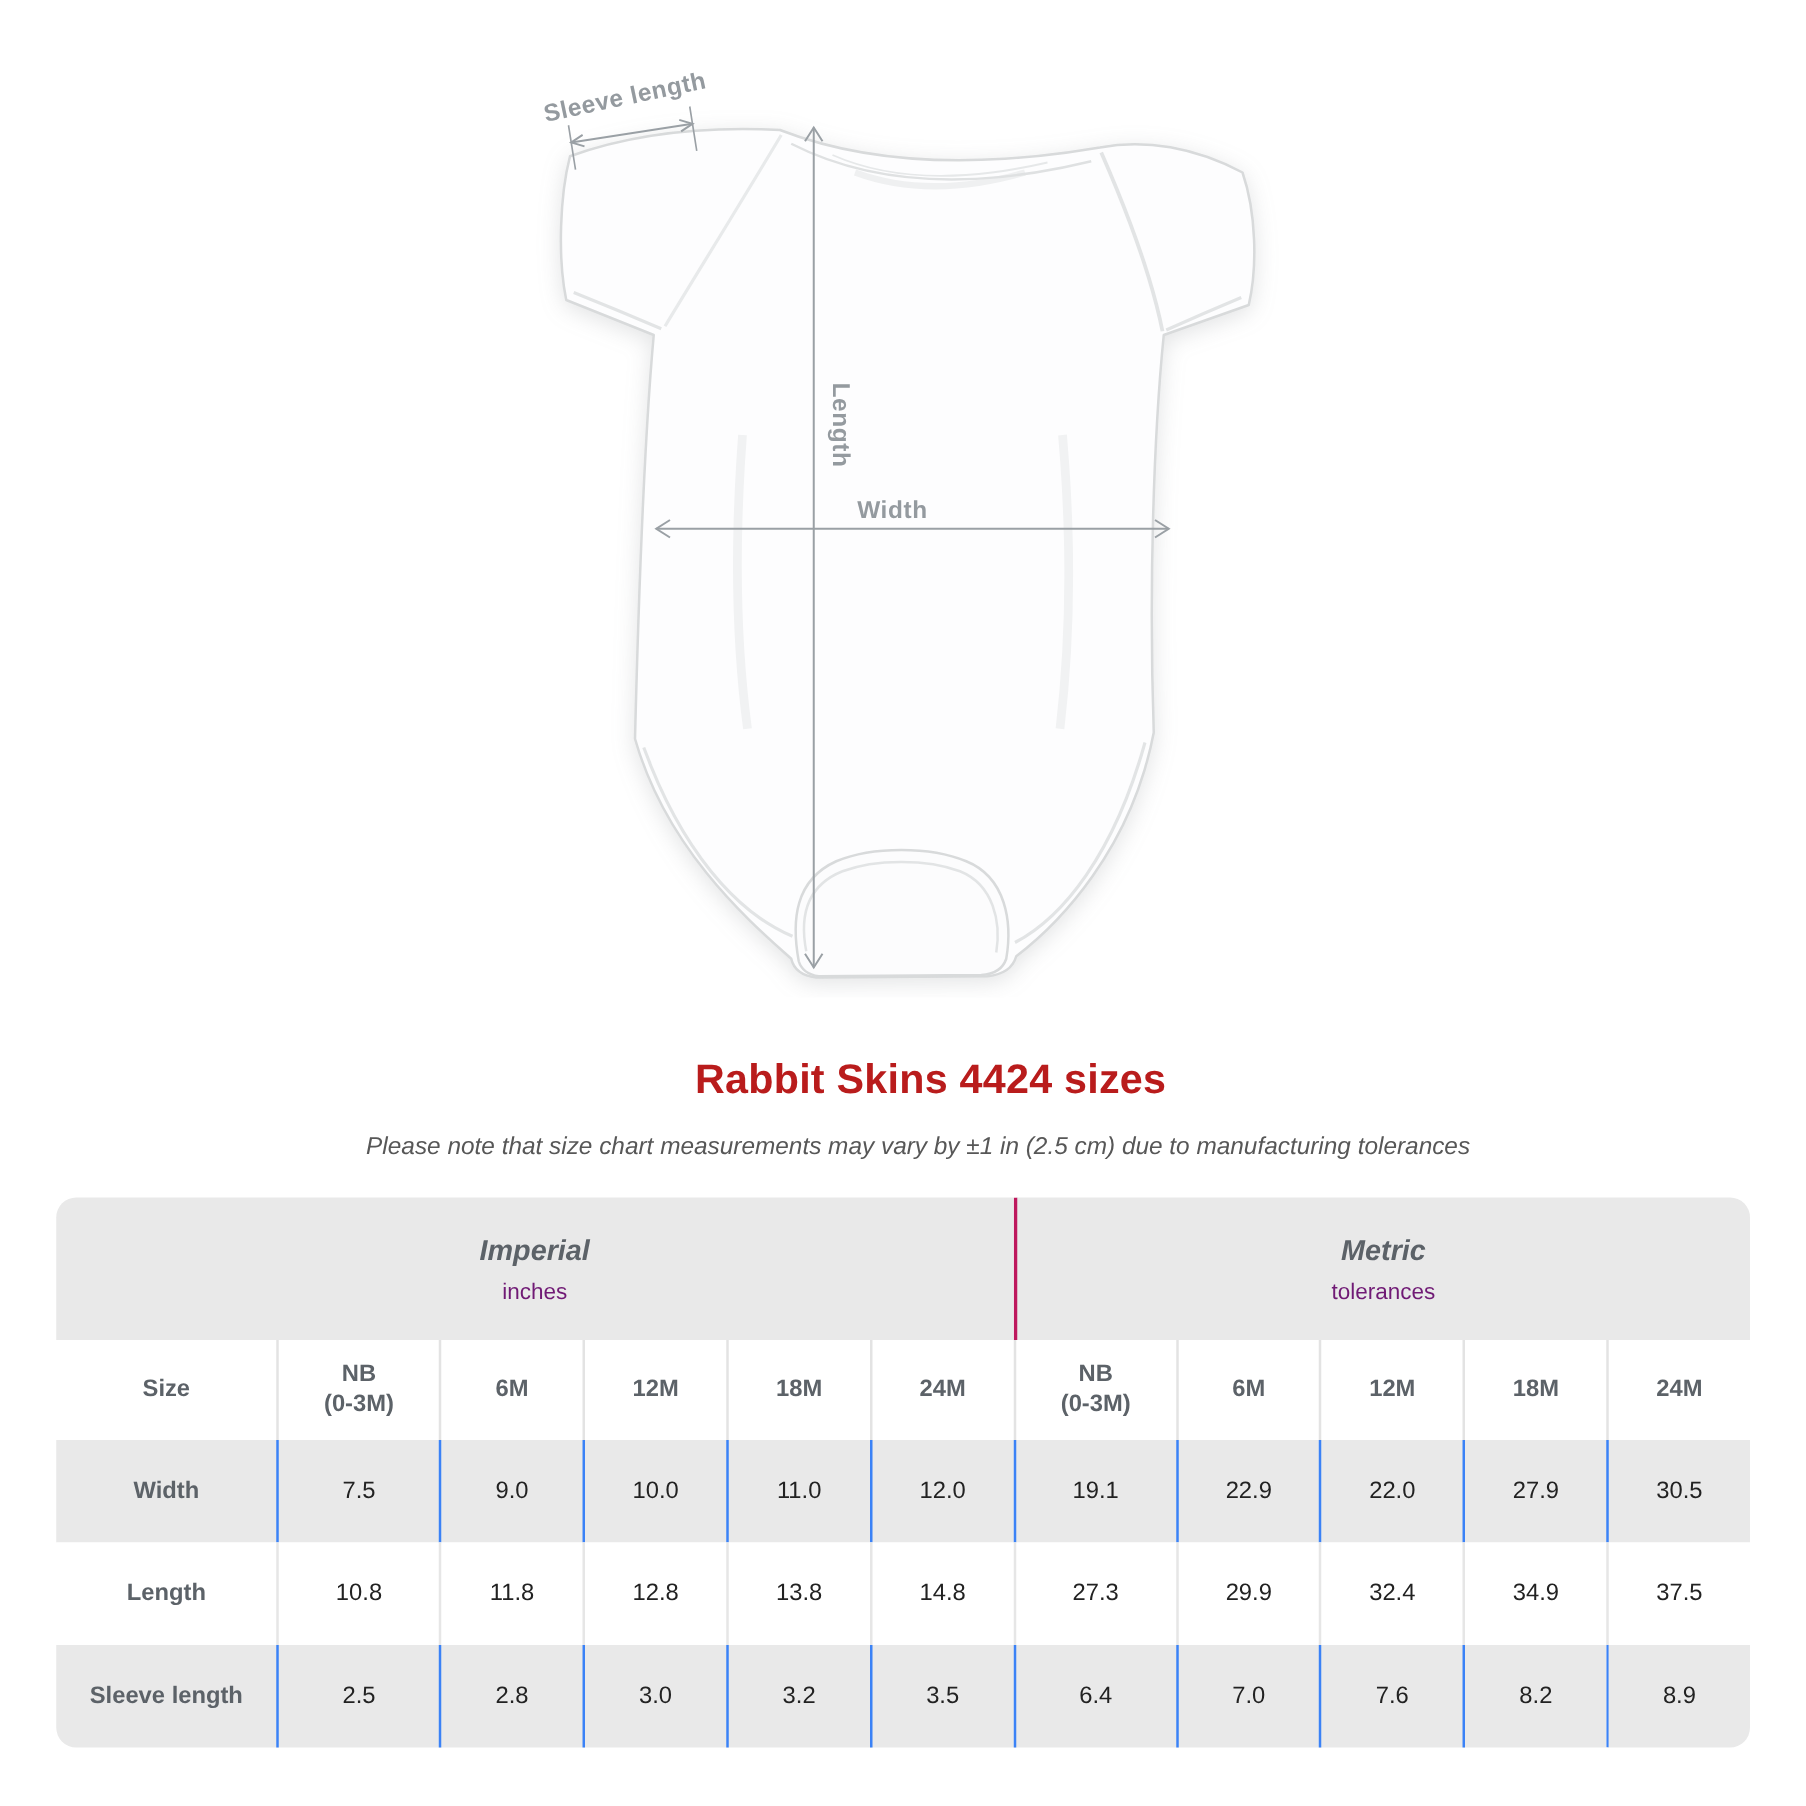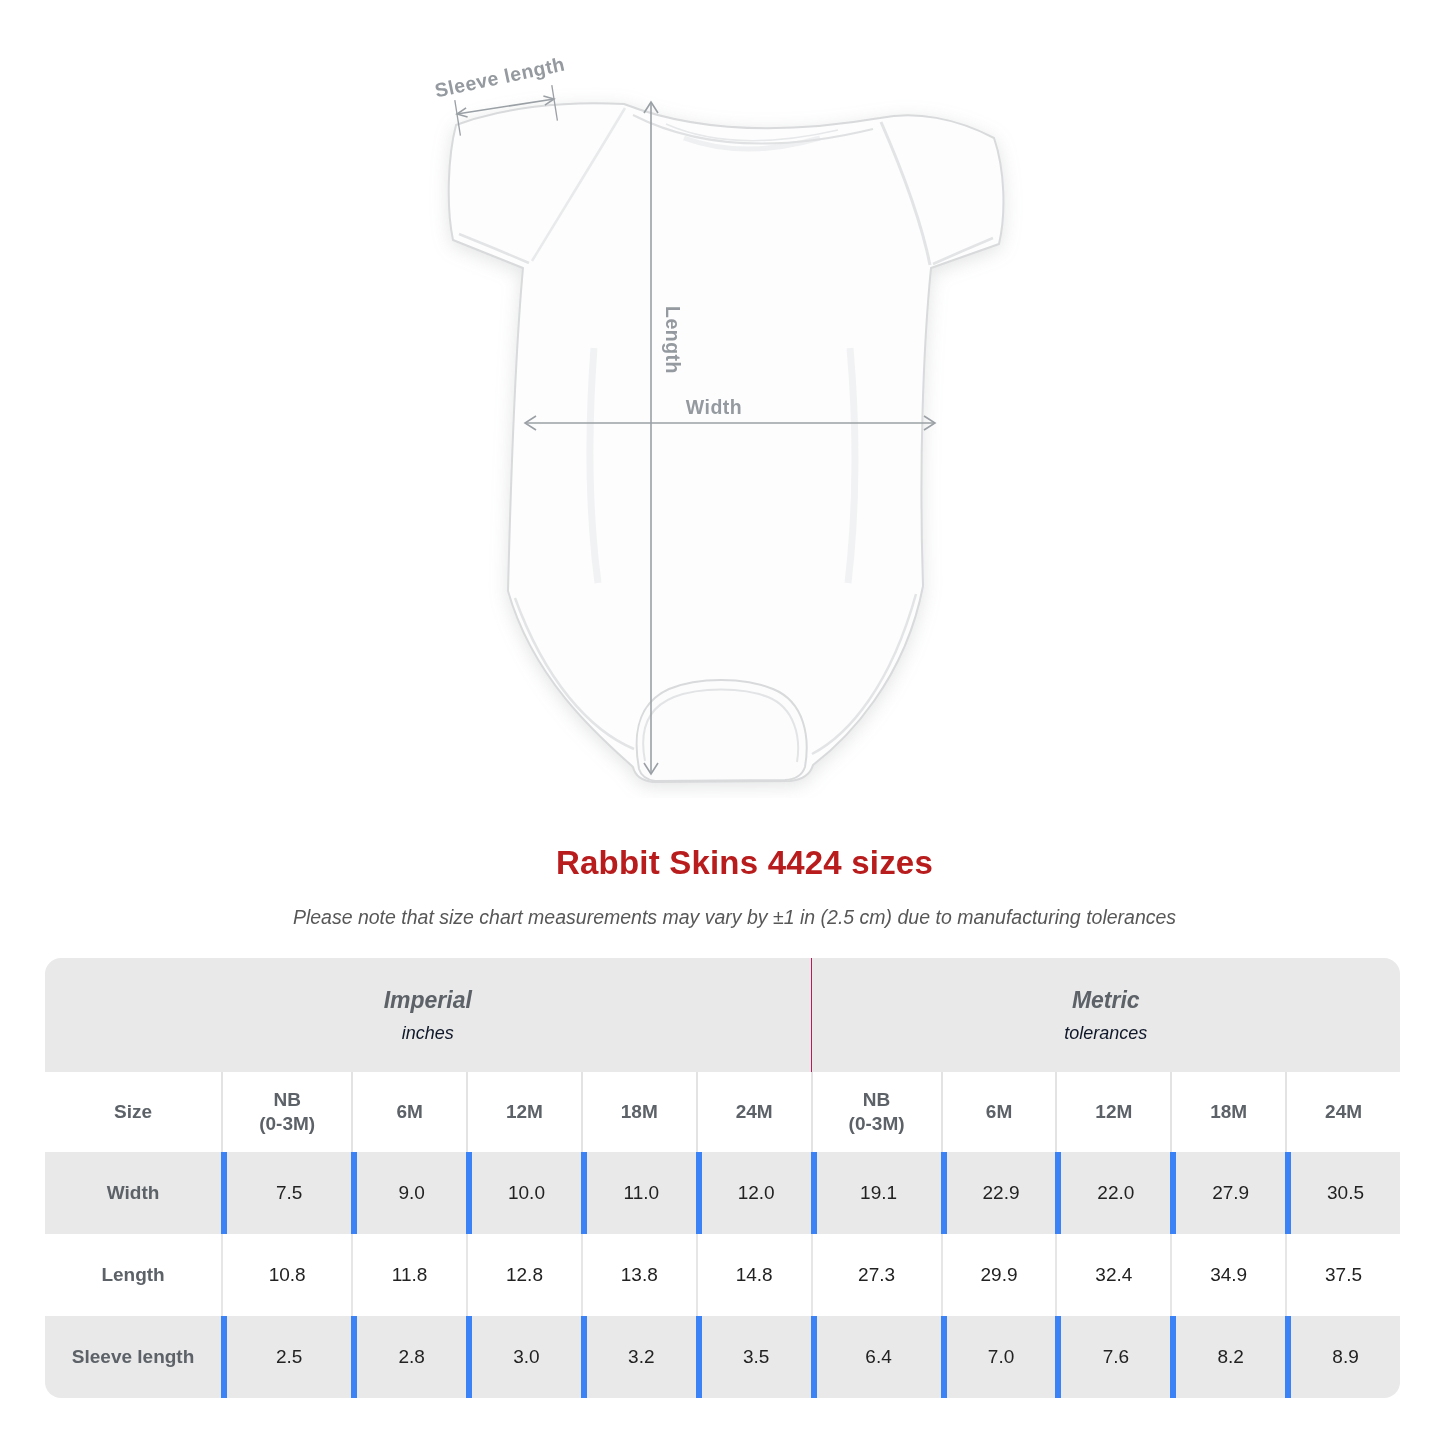--- a/index.html
+++ b/index.html
@@ -19,33 +19,33 @@
             font-size:19.5px;font-style:italic;color:#575757;}
 
   
   table.size-chart{position:absolute;left:45px;top:958px;width:1355px;
                    border-collapse:separate;border-spacing:0;table-layout:fixed;}
   .size-chart th,.size-chart td{text-align:center;vertical-align:middle;padding:0;
                    font-size:19px;font-family:inherit;}
   
   .group-row th{height:114px;background:#e9e9e9;}
   .group-row th.imperial{border-top-left-radius:16px;}
-  .group-row th.metric{border-top-right-radius:16px;border-left:1px solid #be185d;}
+  .group-row th.metric{border-top-right-radius:16px;border-left:3px solid #be185d;}
   .g-title{font-size:23px;font-weight:bold;font-style:italic;color:#5c6268;}
-  .g-unit{font-size:18px;font-style:italic;font-weight:normal;color:#0f172a;margin-top:9px;}
+  .g-unit{font-size:18px;font-weight:normal;color:#701a75;margin-top:9px;}
   
   .size-row th{height:80px;background:#ffffff;color:#5c6268;font-weight:bold;
                white-space:pre-line;line-height:1.25;}
   .size-row th + th{border-left:2px solid #e3e3e3;}
   
   .size-chart tbody th{color:#5c6268;font-weight:bold;}
   .size-chart tbody td{color:#222222;font-weight:normal;}
   .r-gray th,.r-gray td{background:#e9e9e9;height:82px;}
   .r-white th,.r-white td{background:#ffffff;height:82px;}
-  .r-gray th + td,.r-gray td + td{border-left:6px solid #3b82f6;}
+  .r-gray th + td,.r-gray td + td{border-left:2px solid #3b82f6;}
   .r-white th + td,.r-white td + td{border-left:2px solid #e6e6e6;}
   .r-last th:first-child{border-bottom-left-radius:16px;}
   .r-last td:last-child{border-bottom-right-radius:16px;}
 </style>
 </head>
 <body>
 
 <div class="page">
 
   <figure class="garment">

